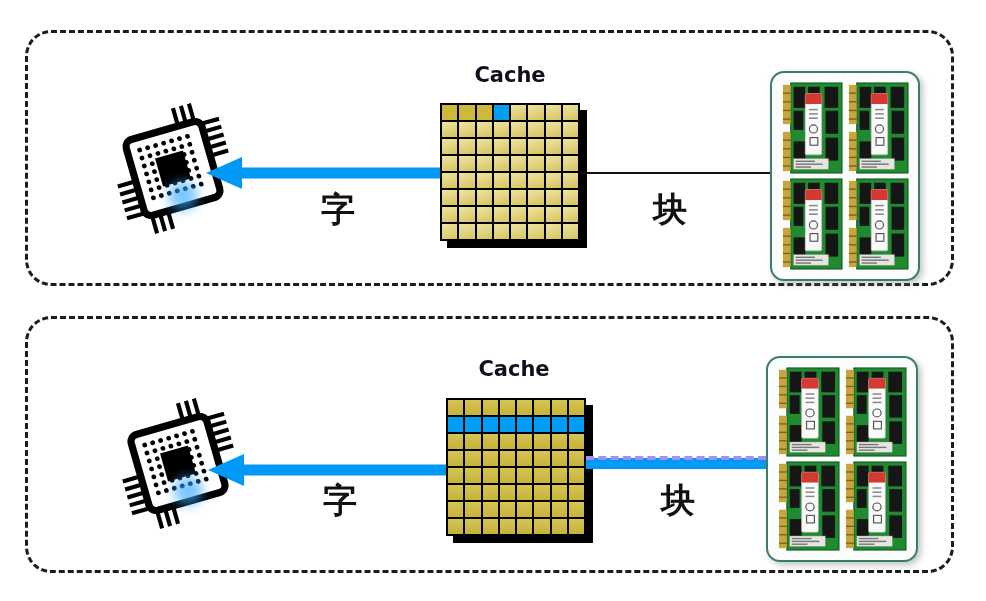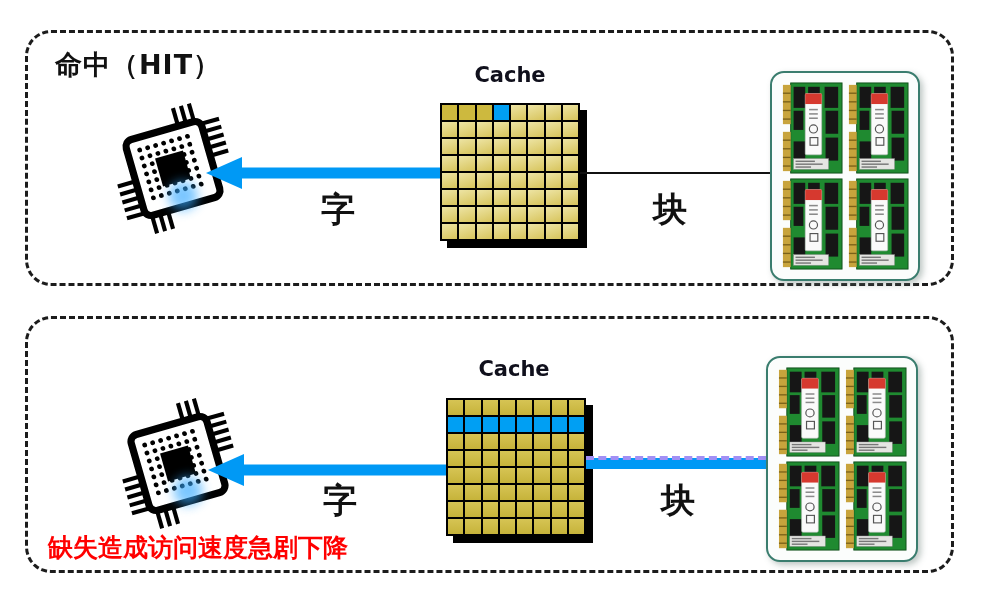--- a/index.html
+++ b/index.html
@@ -136,21 +136,20 @@
           <rect x="15" y="85" width="28" height="1.5"></rect>
           <rect x="15" y="88" width="16" height="1.5"></rect>
       </g>
     </symbol>
   </defs>
 </svg>
 
 <div class="stage">
 
   <section class="panel" id="panel-hit">
-    <div class="panel-title" style="left:27px;top:14px">命中（HIT）</div>
 
     <svg class="cpu-svg" style="left:70px;top:63px" viewBox="0 0 140 140">
         <use href="#cpu-chip"></use>
       </svg>
 
     <svg class="word-arrow" style="left:178px;top:122px" width="240" height="36" viewBox="0 0 240 36">
       <rect class="arrow-fill" x="34" y="12.5" width="206" height="11"></rect>
       <polygon class="arrow-fill" points="0,18 36,2 36,34"></polygon>
     </svg>
     <div class="big-label" style="left:265px;top:158px">字</div>
@@ -335,16 +334,15 @@
           <use href="#ram-module"></use>
         </svg>
         <svg class="ram-svg" viewBox="0 0 64 96" preserveAspectRatio="none">
           <use href="#ram-module"></use>
         </svg>
         <svg class="ram-svg" viewBox="0 0 64 96" preserveAspectRatio="none">
           <use href="#ram-module"></use>
         </svg>
       </div>
 
-    <div class="note" style="left:20px;top:212px">缺失造成访问速度急剧下降</div>
   </section>
 
 </div>
 
 </body></html>

